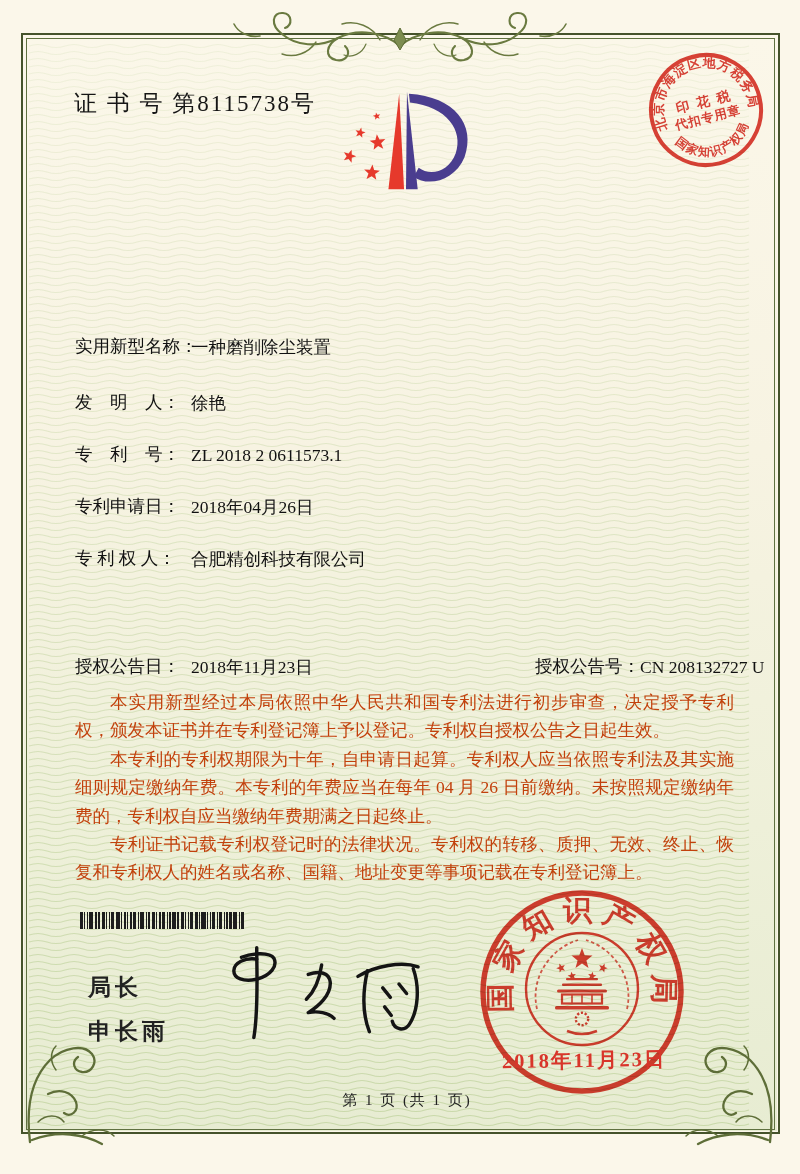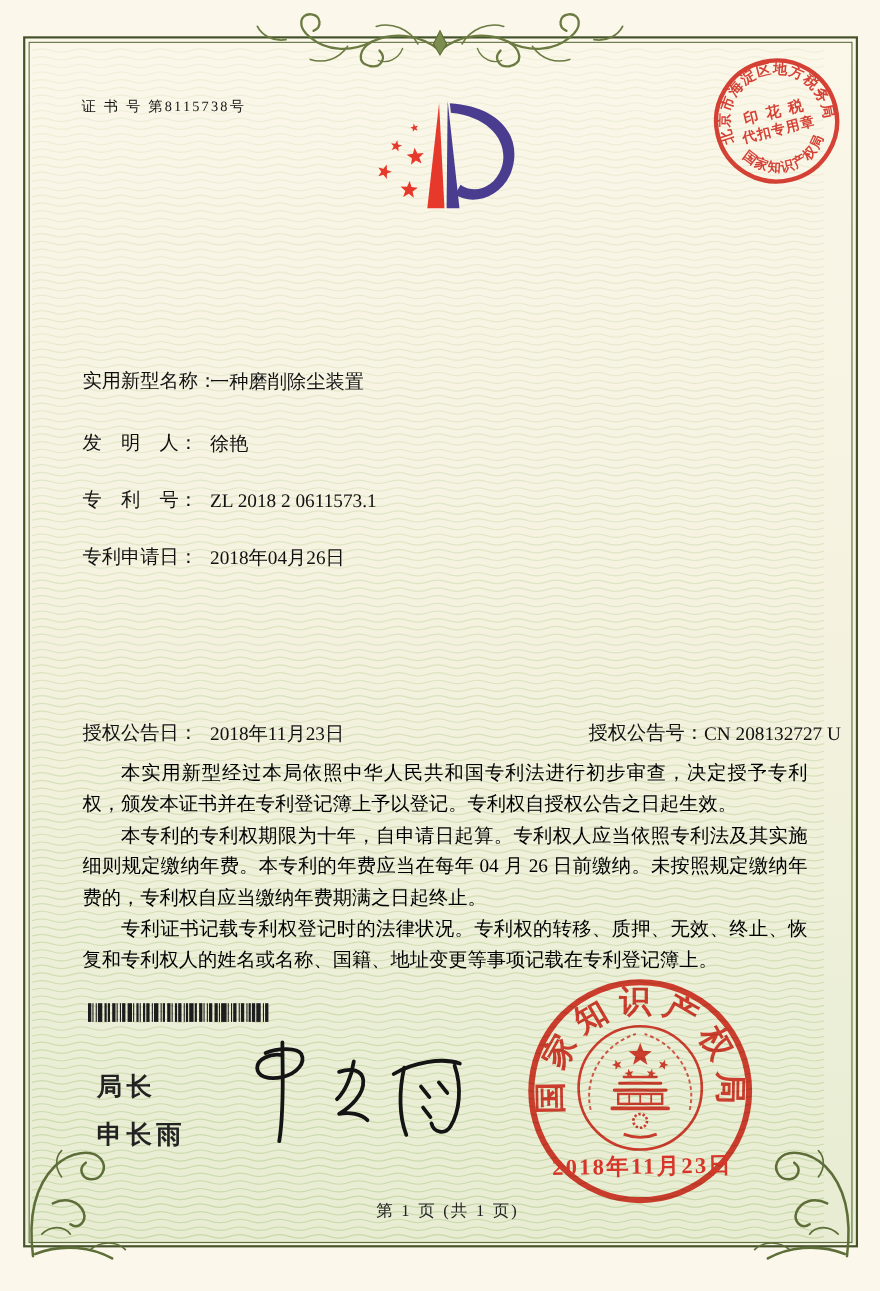--- a/index.html
+++ b/index.html
@@ -10,32 +10,32 @@
   .frame-outer{position:absolute;left:21px;top:33px;right:20px;bottom:40px;
                border:2.5px solid #45532b;z-index:2;pointer-events:none;}
   .frame-inner{position:absolute;left:26px;top:37.5px;right:25px;bottom:44.5px;
                border:1px solid #63744036;border-color:#5f7140;z-index:2;pointer-events:none;}
   .paper-inner{position:absolute;left:24px;top:36px;right:23px;bottom:43px;
                background:linear-gradient(180deg,#fbf7e9 0%,#f7f3e2 38%,#eef0d9 72%,#e7ecd2 100%);z-index:0;}
   svg.guilloche{position:absolute;left:0;top:0;z-index:1;}
   .ornament{position:absolute;z-index:3;}
   
   .content{position:absolute;inset:0;z-index:4;}
-  .cert-no{position:absolute;left:74px;top:88px;font-size:13px;letter-spacing:2px;color:#151515;}
+  .cert-no{position:absolute;left:74px;top:88px;font-size:23px;letter-spacing:2px;color:#151515;}
   .logo{position:absolute;left:328px;top:82px;}
   .title{position:absolute;left:0;right:0;top:219px;text-align:center;font-size:41px;
          font-weight:700;letter-spacing:13px;text-indent:13px;color:#101010;}
   .row{position:absolute;left:75px;right:62px;font-size:17.5px;color:#111;}
   .lbl{display:inline-block;width:116px;white-space:pre;vertical-align:top;}
   .val{display:inline-block;white-space:pre-wrap;vertical-align:top;max-width:540px;line-height:27px;}
   .r1{top:334px}.r2{top:390px}.r3{top:442px}.r4{top:494px}.r5{top:546px}.r6{top:598px}.r7{top:654px}
   .pair-right{position:absolute;left:460px;top:0;white-space:nowrap;}
   .pair-right .lbl{width:auto;}
   .paragraphs{position:absolute;left:75px;right:66px;top:688px;font-size:17.5px;
-              line-height:28.4px;text-align:justify;color:#000000;}
+              line-height:28.4px;text-align:justify;color:#c2410c;}
   .paragraphs p{margin:0;text-indent:2em;}
   
   .barcode{position:absolute;left:80px;top:912px;height:17px;display:flex;align-items:stretch;z-index:4;}
   .barcode i{display:block;background:#1d1d1d;}
   .signer{position:absolute;left:88px;z-index:4;font-family:"Liberation Sans","DejaVu Sans",sans-serif;
           font-weight:600;font-size:23px;letter-spacing:4px;color:#222;}
   .signer.role{top:972px}.signer.name{top:1016px}
   .signature{position:absolute;left:212px;top:942px;z-index:4;}
   .seal{position:absolute;left:467px;top:877px;z-index:5;mix-blend-mode:multiply;opacity:.95;}
   .tax-stamp{position:absolute;left:636px;top:40px;z-index:5;transform:rotate(-14deg);
@@ -269,20 +269,23 @@
     </div>
     <div class="row r2">
       <span class="lbl">发　明　人：</span><span class="val">徐艳</span>
     </div>
     <div class="row r3">
       <span class="lbl">专　利　号：</span><span class="val">ZL 2018 2 0611573.1</span>
     </div>
     <div class="row r4">
       <span class="lbl">专利申请日：</span><span class="val">2018年04月26日</span>
     </div>
+    <div class="row r5">
+      <span class="lbl">专 利 权 人：</span><span class="val">合肥精创科技有限公司</span>
+    </div>
     <div class="row r7">
       <span class="lbl">授权公告日：</span><span class="val">2018年11月23日</span>
       <span class="pair-right">
         <span class="lbl">授权公告号：</span><span class="val">CN 208132727 U</span>
       </span>
     </div>
 
     <div class="paragraphs">
       <p>本实用新型经过本局依照中华人民共和国专利法进行初步审查，决定授予专利权，颁发本证书并在专利登记簿上予以登记。专利权自授权公告之日起生效。</p>
       <p>本专利的专利权期限为十年，自申请日起算。专利权人应当依照专利法及其实施细则规定缴纳年费。本专利的年费应当在每年 04 月 26 日前缴纳。未按照规定缴纳年费的，专利权自应当缴纳年费期满之日起终止。</p>

